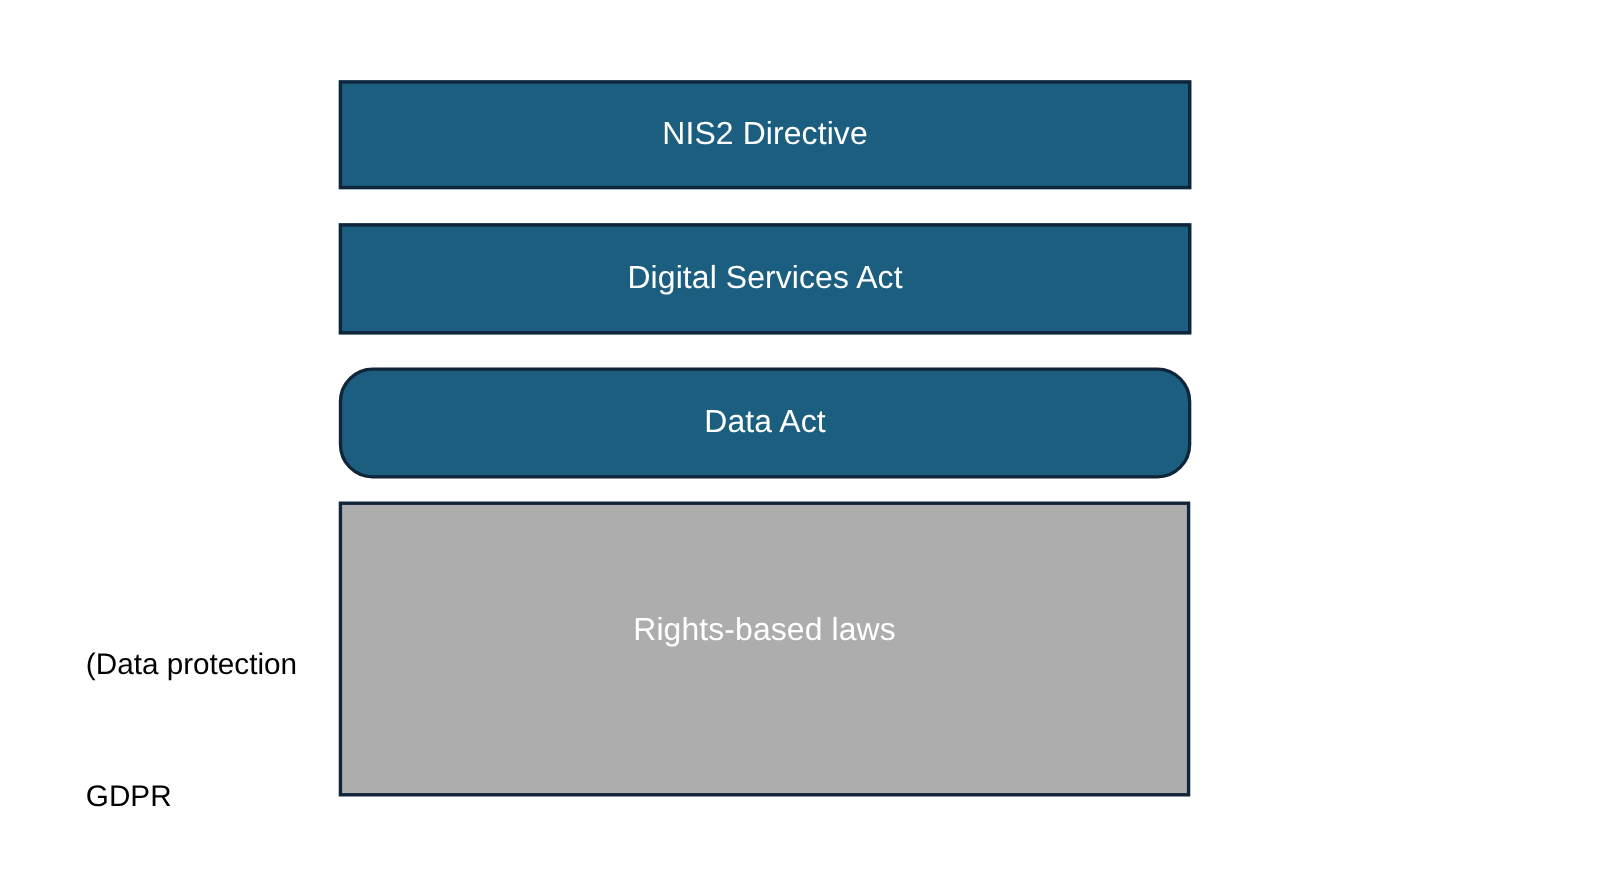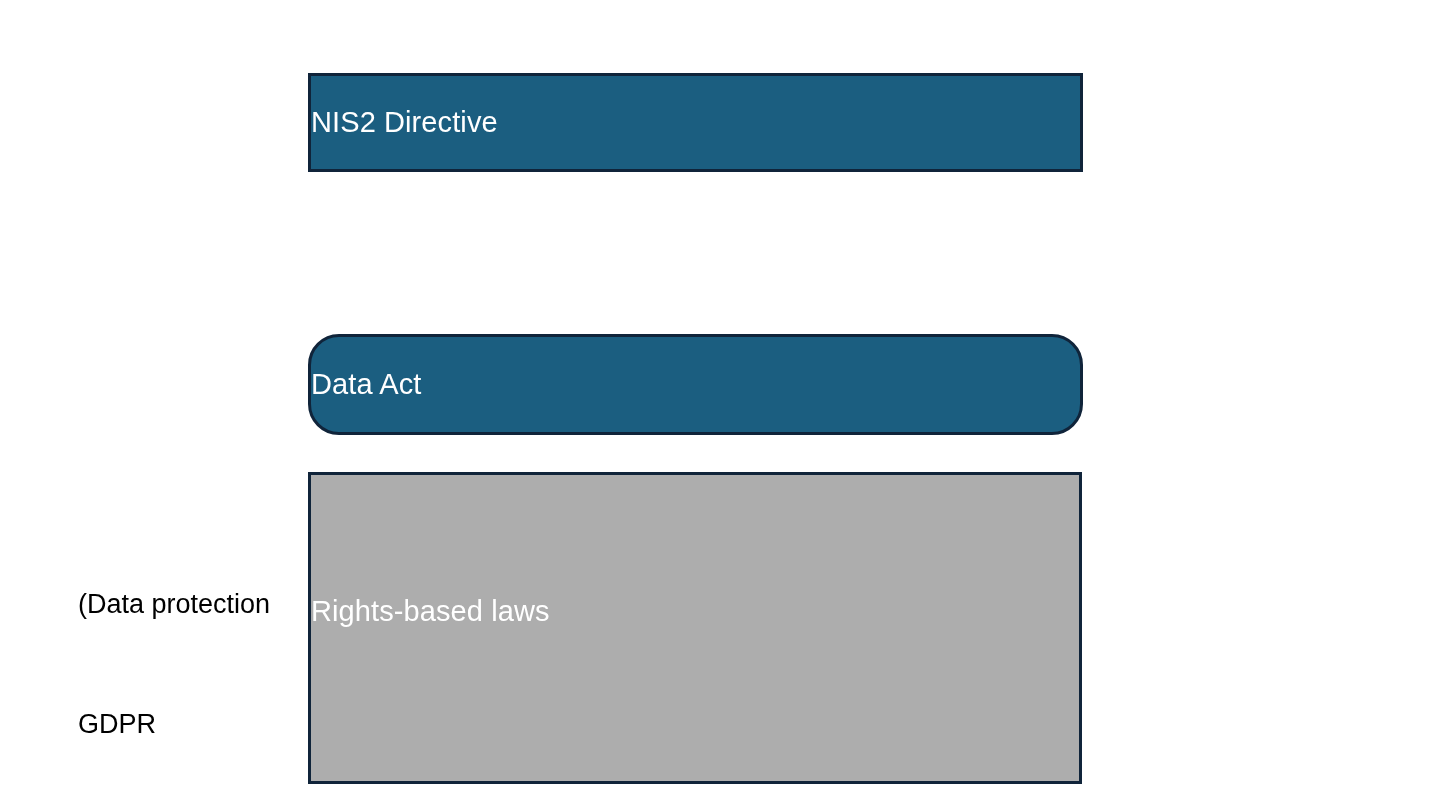--- a/index.html
+++ b/index.html
@@ -22,21 +22,21 @@
     background: #ffffff;
   }
 
   
   .layer-box {
     position: absolute;
     box-sizing: border-box;
     border: 3px solid #10243a;
     display: flex;
     align-items: center;
-    justify-content: flex-start;
+    justify-content: center;
     left: 308px;
     width: 775px;
   }
   .layer-box.blue {
     background: #1b5e80;
   }
   .layer-box.gray {
     background: #adadad;
     width: 774px;
   }
@@ -49,21 +49,21 @@
     line-height: 1.1;
     letter-spacing: 0.1px;
     text-align: center;
     white-space: nowrap;
   }
 
   
   #box-nis2      { top: 73px;  height: 99px;  }
   #box-dsa       { top: 203px; height: 101px; }
   #box-data-act  { top: 334px; height: 101px; border-radius: 31px; }
-  #box-rights    { top: 472px; height: 312px; }
+  #box-rights    { top: 456px; height: 268px; }
 
   
   #box-rights .layer-label {
     position: relative;
     top: -16px;
   }
 
   
   .side-label {
     position: absolute;
@@ -90,20 +90,23 @@
 </style>
 </head>
 <body>
 
 <div id="canvas">
 
   <div class="layer-box blue" id="box-nis2">
     <span class="layer-label">NIS2 Directive</span>
   </div>
 
+  <div class="layer-box blue" id="box-dsa">
+    <span class="layer-label">Digital Services Act</span>
+  </div>
 
   <div class="layer-box blue" id="box-data-act">
     <span class="layer-label">Data Act</span>
   </div>
 
   <div class="layer-box gray" id="box-rights">
     <span class="layer-label">Rights-based laws</span>
   </div>
 
   <div class="side-label" id="label-gdpr">

